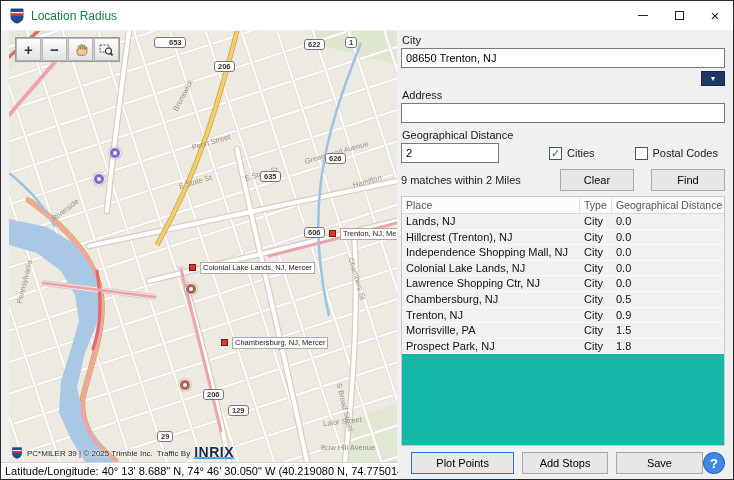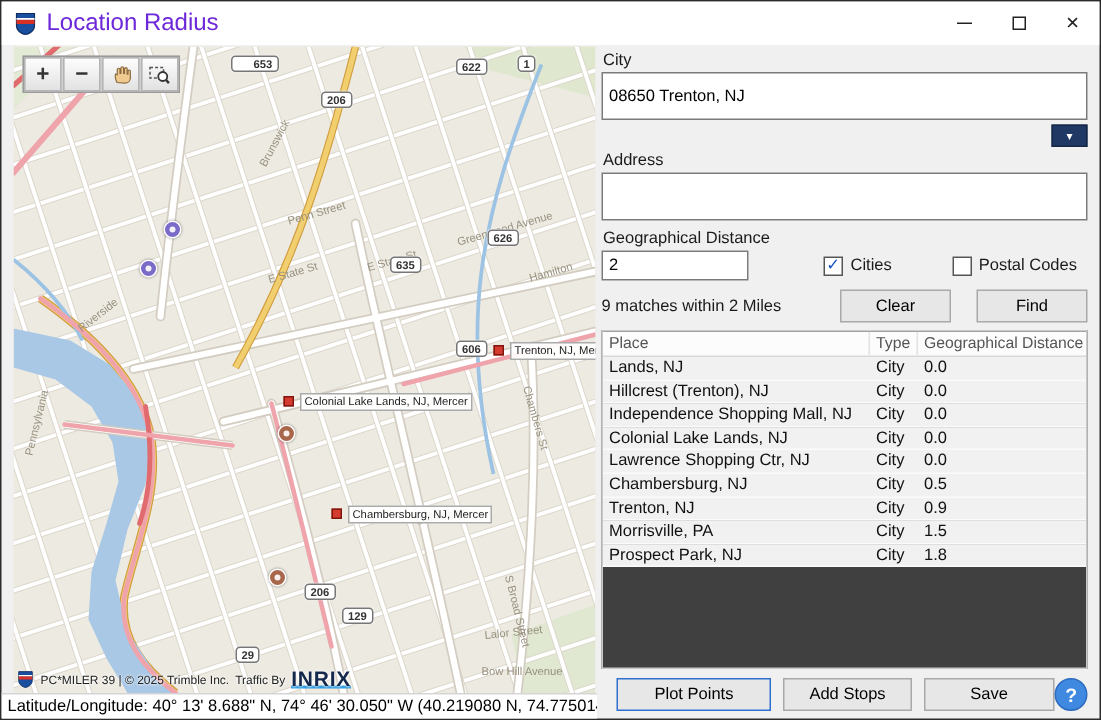--- a/index.html
+++ b/index.html
@@ -4,21 +4,21 @@
 <style>
   * { box-sizing: border-box; margin: 0; padding: 0; }
   body { font-family: "Liberation Sans", "DejaVu Sans", sans-serif; background: #fff; }
 
   .window { width: 734px; height: 480px; border: 1px solid #2b2b2b; background: #f0f0f0;
             position: relative; overflow: hidden; }
 
   
   .titlebar { height: 29px; background: #ffffff; display: flex; align-items: center; }
   .title-icon { width: 16px; height: 16px; margin: 0 6px 0 8px; flex: 0 0 auto; }
-  .title-text { font-size: 16px; color: #6d28d9; flex: 1; }
+  .title-text { font-size: 12px; color: #15803d; flex: 1; }
   .win-btn { width: 36px; height: 29px; display: flex; align-items: center; justify-content: center; cursor: default; }
   .glyph-min { width: 10px; height: 1px; background: #222; }
   .glyph-max { width: 9px; height: 9px; border: 1px solid #222; }
   .glyph-close { font-size: 15px; color: #222; line-height: 1; }
 
   .content { display: flex; height: 450px; }
 
   
   .left-col { width: 397px; display: flex; flex-direction: column; }
   .map-wrap { margin-left: 8px; margin-top: 1px; width: 388px; height: 431px;
@@ -54,21 +54,21 @@
                  text-shadow: 0 0 2px #fff, 0 0 2px #fff; }
   .inrix { font-size: 14px; font-weight: bold; letter-spacing: .5px; color: #13284b;
            border-bottom: 2px solid #2f9be0; line-height: 10px; }
 
   .status-bar { height: 18px; background: #fff; border-top: 1px solid #d5d5d5;
                 font-size: 11px; color: #000; padding: 2px 4px; white-space: nowrap; overflow: hidden; }
 
   
   .right-panel { flex: 1; padding: 2px 8px 6px 3px; display: flex; flex-direction: column; min-width: 0; }
   .field-label { font-size: 11px; color: #1a1a1a; margin: 2px 0 2px 1px; }
-  .text-input { width: 100%; height: 32px; border: 1px solid #7a7a7a; background: #fff;
+  .text-input { width: 100%; height: 20px; border: 1px solid #7a7a7a; background: #fff;
                 font-size: 11px; font-family: inherit; padding: 1px 4px; }
   .dd-row { display: flex; justify-content: flex-end; margin: 3px 0 1px 0; height: 15px; }
   .dd-btn { width: 24px; height: 15px; background: #1f3864; color: #fff; border: 1px solid #152744;
             font-size: 8px; display: flex; align-items: center; justify-content: center; cursor: pointer; }
 
   .gd-row { display: flex; align-items: center; margin-bottom: 2px; }
   .gd-input { width: 98px; height: 20px; border: 1px solid #7a7a7a; font-size: 11px; padding: 1px 4px; font-family: inherit; }
   .cb-group { display: flex; align-items: center; gap: 5px; cursor: pointer; }
   .cb-box { width: 13px; height: 13px; border: 1px solid #555; background: #fff; position: relative;
             display: flex; align-items: center; justify-content: center; }
@@ -79,21 +79,21 @@
   .cb-postal { margin-left: 40px; }
 
   .matches-row { display: flex; align-items: center; margin: 4px 0 5px 0; }
   .matches-text { font-size: 11px; color: #1a1a1a; }
   .btn { height: 22px; background: #e7e7e7; border: 1px solid #a9a9a9; font-size: 11px;
          font-family: inherit; color: #000; display: flex; align-items: center; justify-content: center;
          cursor: pointer; }
   .btn-clear { width: 74px; margin-left: auto; }
   .btn-find { width: 74px; margin-left: 17px; }
 
-  .table { flex: 1; min-height: 0; border: 1px solid #c9c9c9; background: #404040;
+  .table { flex: 1; min-height: 0; border: 1px solid #c9c9c9; background: #14b8a6;
            display: flex; flex-direction: column; overflow: hidden; }
   .thead { display: flex; background: #fcfcfc; border-bottom: 1px solid #d8d8d8; color: #555; flex: 0 0 auto; }
   .thcell { font-size: 10.5px; padding: 2px 4px; border-right: 1px solid #e2e2e2; overflow: hidden; white-space: nowrap; }
   .c0 { flex: 1; min-width: 0; }
   .c1 { width: 32px; flex: 0 0 auto; }
   .c2 { width: 112px; flex: 0 0 auto; border-right: none !important; }
   .tbody { flex: 1; overflow: hidden; }
   .trow { display: flex; background: #f1f1f1; border-bottom: 1px solid #fbfbfb; }
   .tcell { font-size: 11px; color: #111; padding: 1px 4px; line-height: 12.6px;
            white-space: nowrap; overflow: hidden; }

